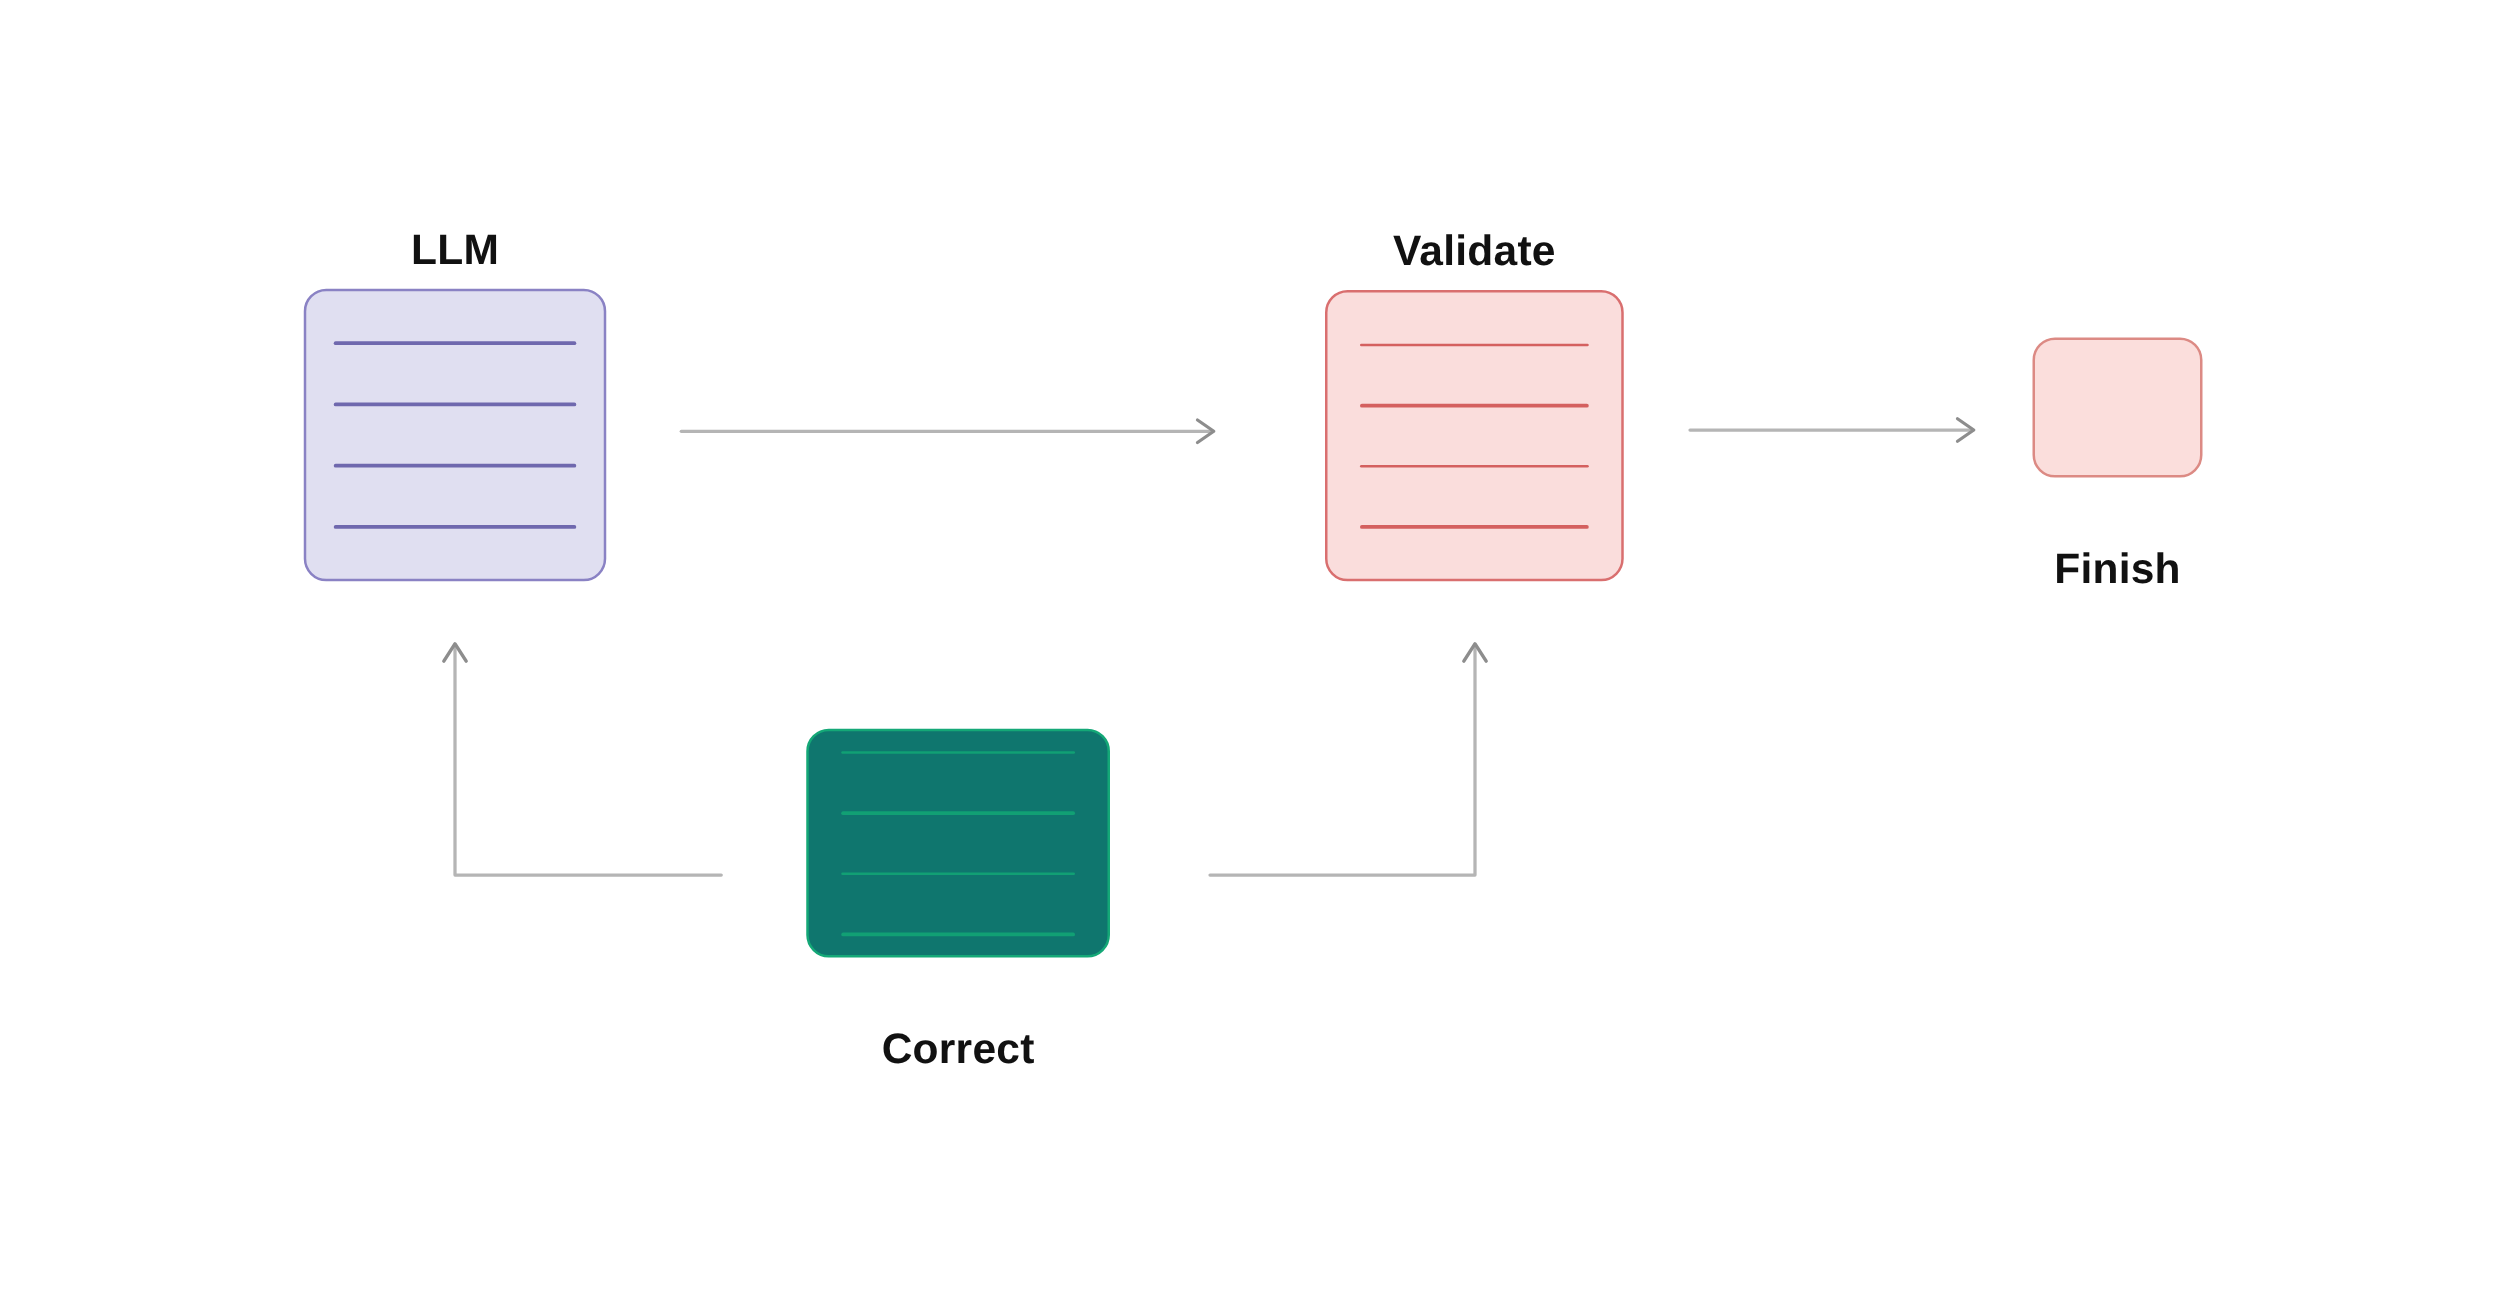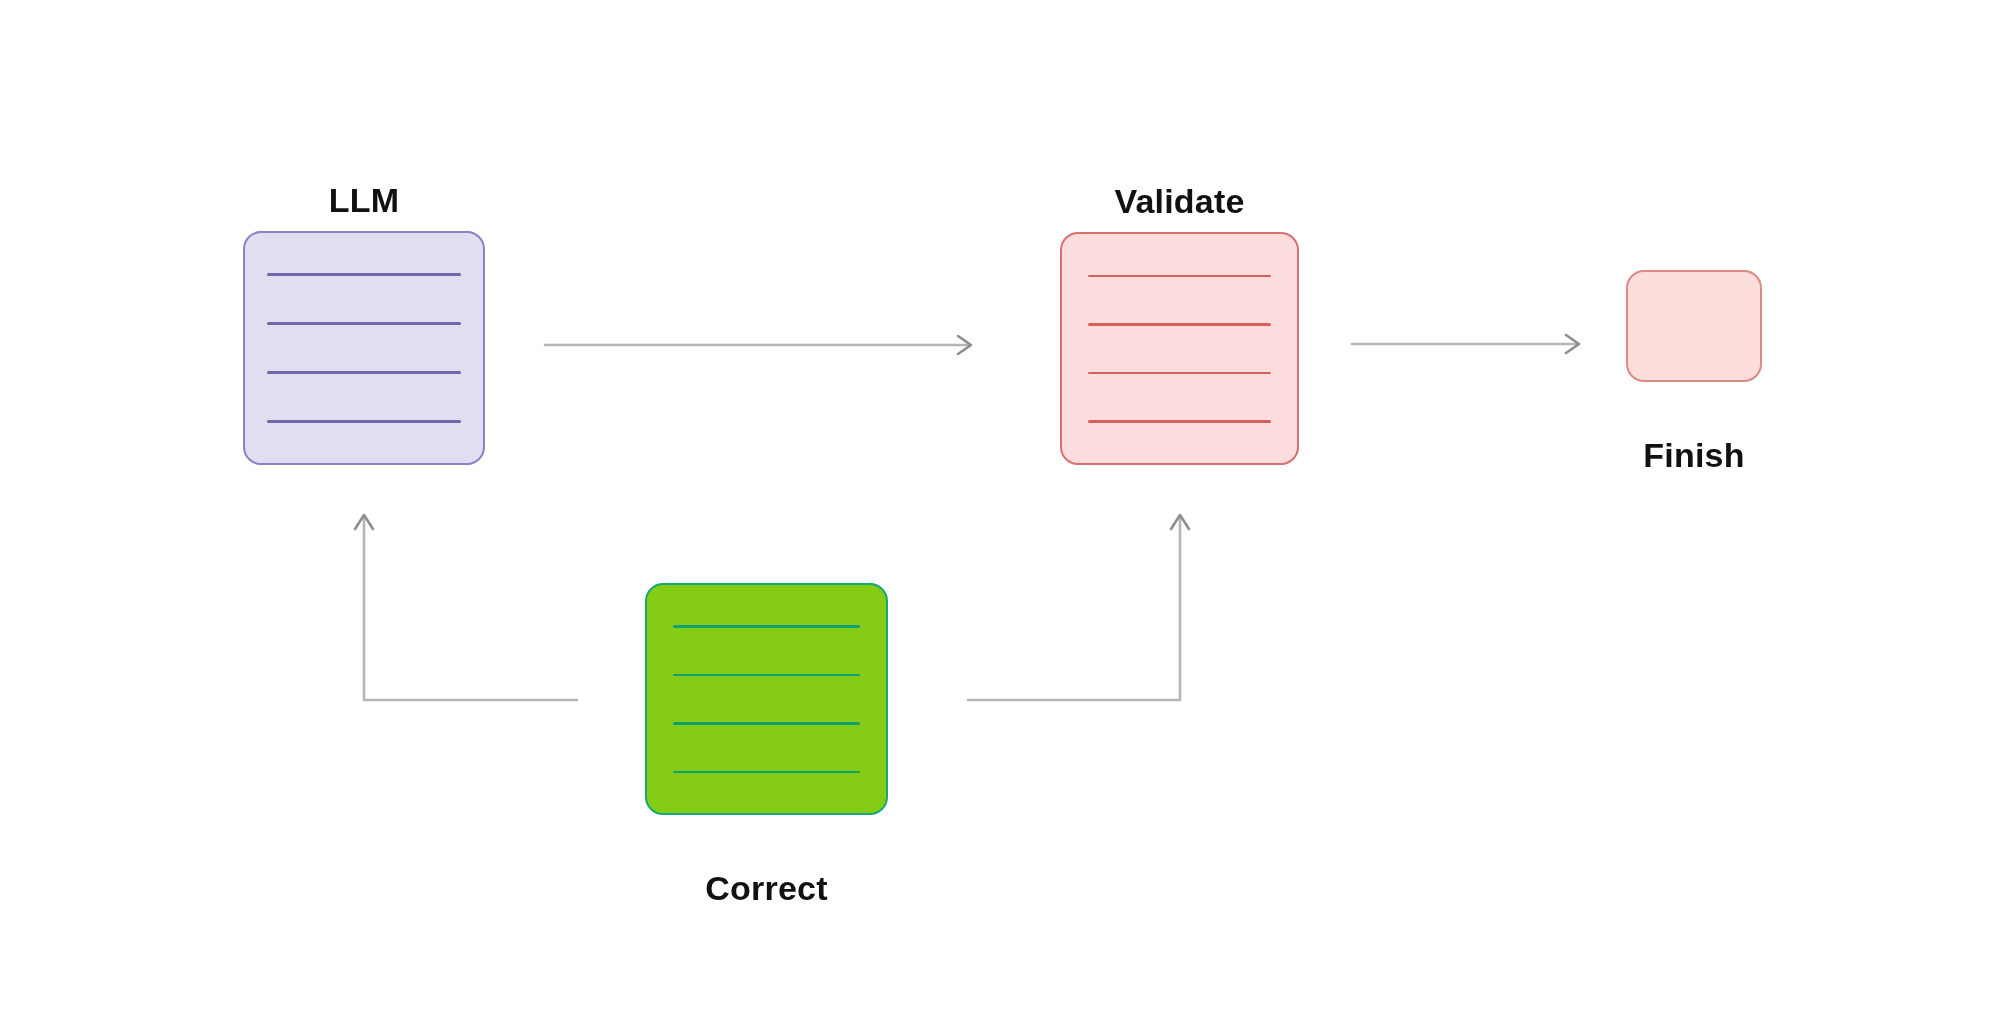--- a/index.html
+++ b/index.html
@@ -92,22 +92,22 @@
     height: 148px;
     padding: 0 26px;
   }
   #node-validate .node-line { background: #d4605f; }
 
   
   #node-correct {
     left: 645px;
     top: 583px;
     width: 243px;
-    height: 232px;
-    background: #84cc16;
+    height: 183px;
+    background: #0f766e;
     border-color: #14a877;
     border-radius: 18px;
   }
   #node-correct .node-lines {
     height: 148px;
     padding: 0 26px;
   }
   #node-correct .node-line { background: #11a074; }
 
   

